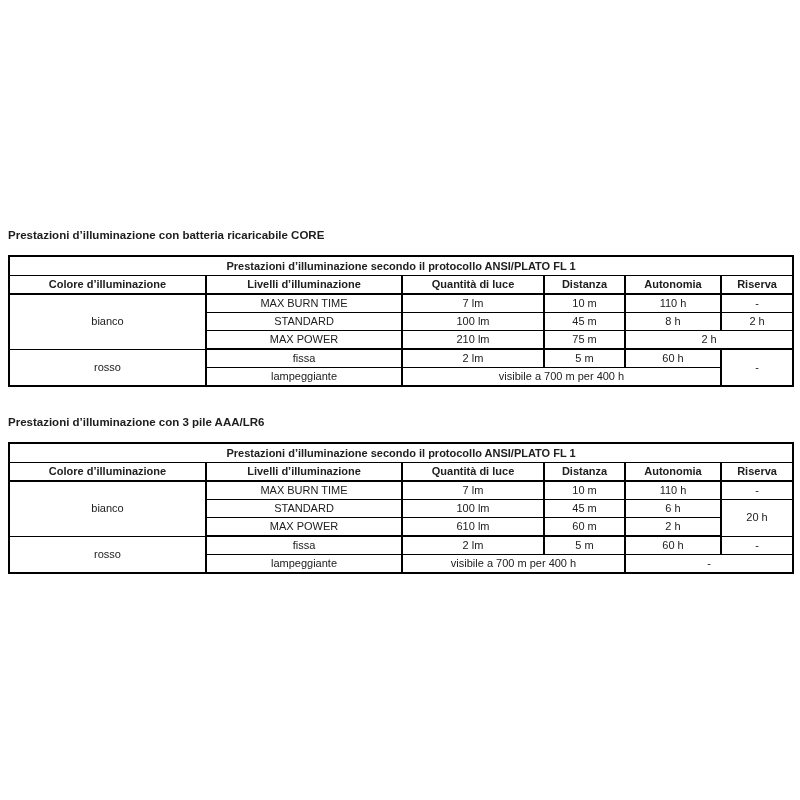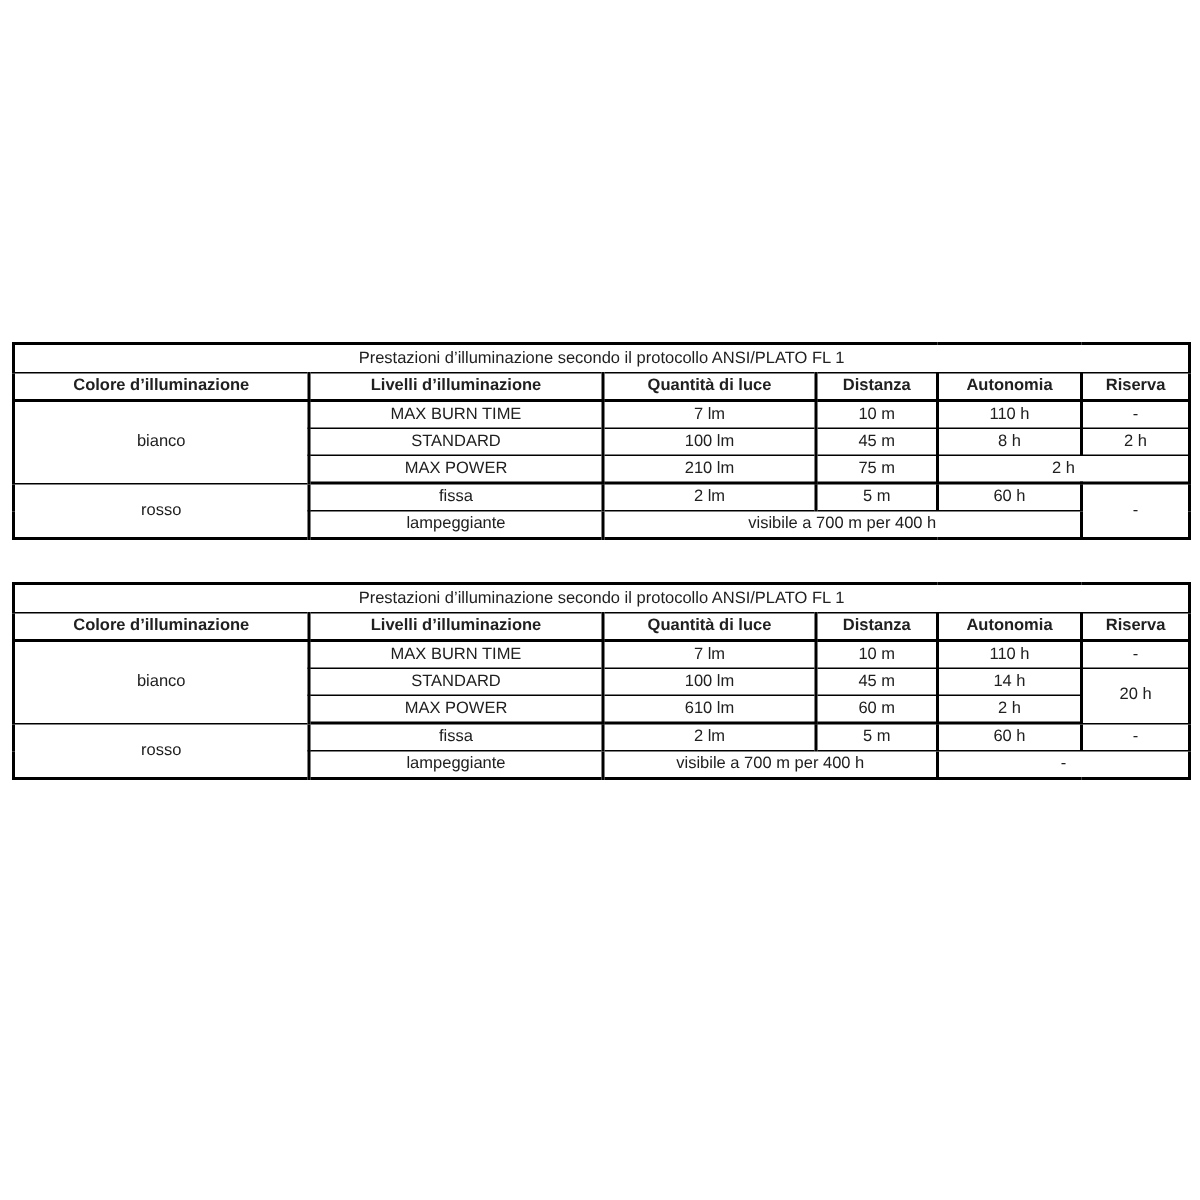--- a/index.html
+++ b/index.html
@@ -42,37 +42,38 @@
     line-height: 13px;
     text-align: center;
     vertical-align: middle;
     padding: 1px 2px;
     height: 15px;
     overflow: hidden;
     white-space: nowrap;
   }
   table.spec-table tr.protocol-row td {
     height: 16px;
-    font-weight: normal;
+    font-weight: bold;
     margin-top: 11px;
   }
   table.spec-table tr.header-row th {
     font-weight: bold;
     border-bottom-width: 2px;
   }
   table.spec-table tr.group-end td {
     border-bottom-width: 2px;
   }
 </style>
 </head>
 <body>
 
 <div class="content">
 
   <section class="table-section">
+    <h2 class="table-title">Prestazioni d’illuminazione con batteria ricaricabile CORE</h2>
     <table class="spec-table">
       <colgroup>
           <col style="width: 197px;">
           <col style="width: 196px;">
           <col style="width: 142px;">
           <col style="width: 81px;">
           <col style="width: 96px;">
           <col style="width: 72px;">
         </colgroup>
       <tbody>
@@ -118,20 +119,21 @@
           </tr>
           <tr>
             <td>lampeggiante</td>
             <td colspan="3">visibile a 700 m per 400 h</td>
           </tr>
         </tbody>
     </table>
   </section>
 
   <section class="table-section">
+    <h2 class="table-title">Prestazioni d’illuminazione con 3 pile AAA/LR6</h2>
     <table class="spec-table">
       <colgroup>
           <col style="width: 197px;">
           <col style="width: 196px;">
           <col style="width: 142px;">
           <col style="width: 81px;">
           <col style="width: 96px;">
           <col style="width: 72px;">
         </colgroup>
       <tbody>
@@ -151,21 +153,21 @@
             <td>MAX BURN TIME</td>
             <td>7 lm</td>
             <td>10 m</td>
             <td>110 h</td>
             <td>-</td>
           </tr>
           <tr>
             <td>STANDARD</td>
             <td>100 lm</td>
             <td>45 m</td>
-            <td>14 h</td>
+            <td>6 h</td>
             <td rowspan="2">20 h</td>
           </tr>
           <tr class="group-end">
             <td>MAX POWER</td>
             <td>610 lm</td>
             <td>60 m</td>
             <td>2 h</td>
           </tr>
           <tr>
             <td rowspan="2">rosso</td>

